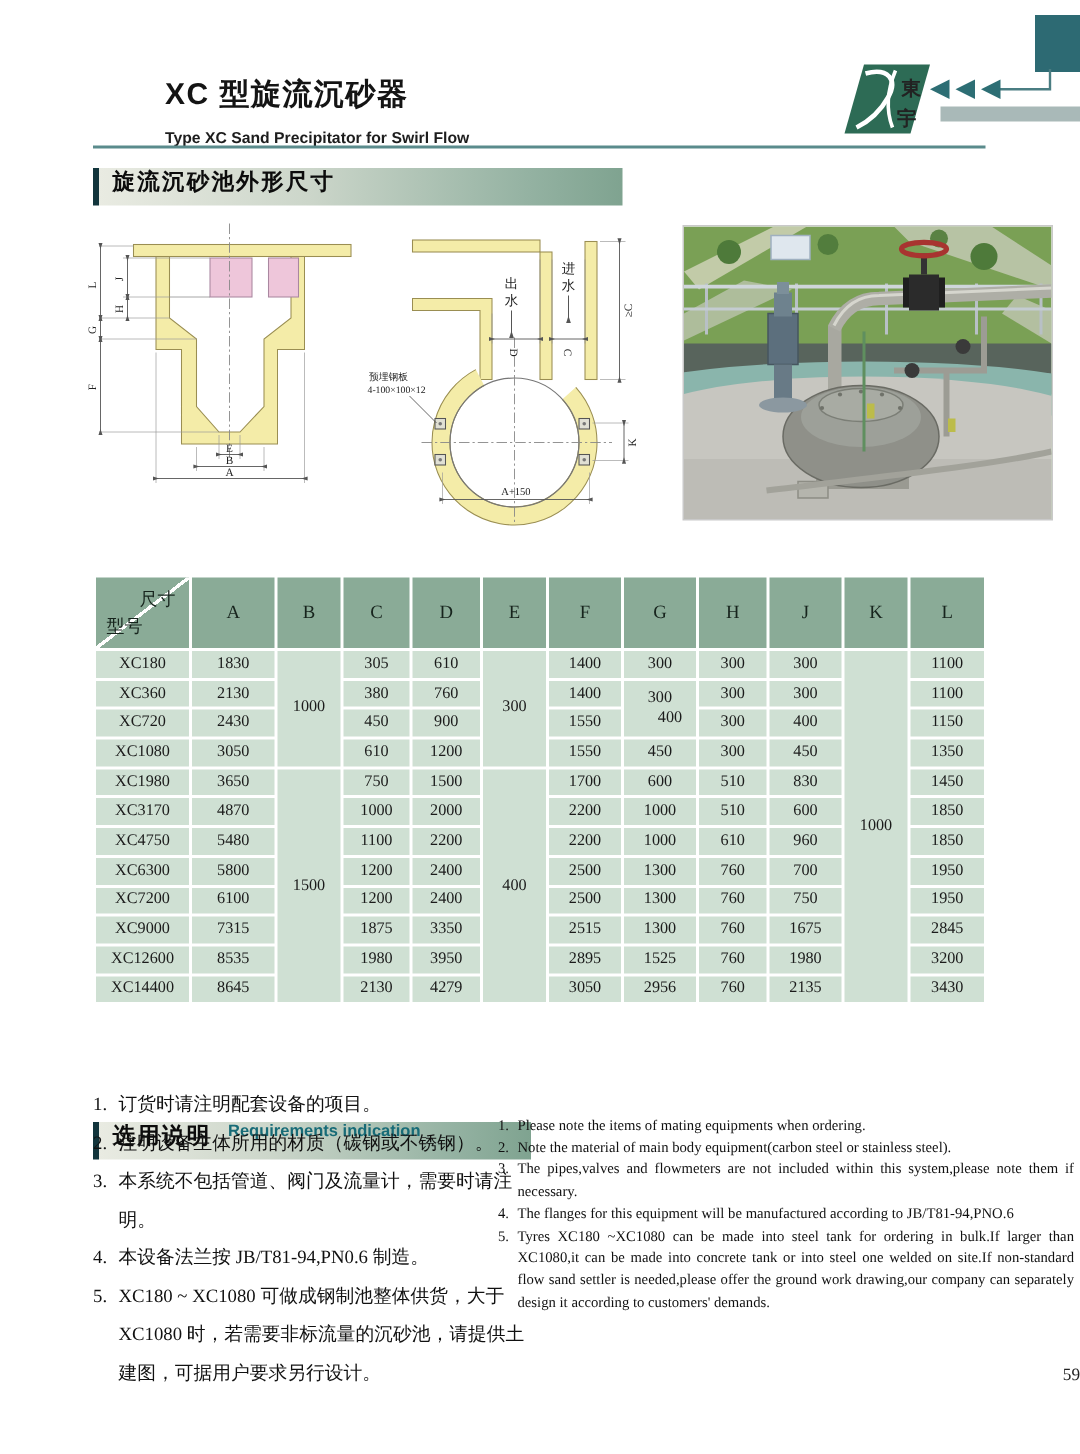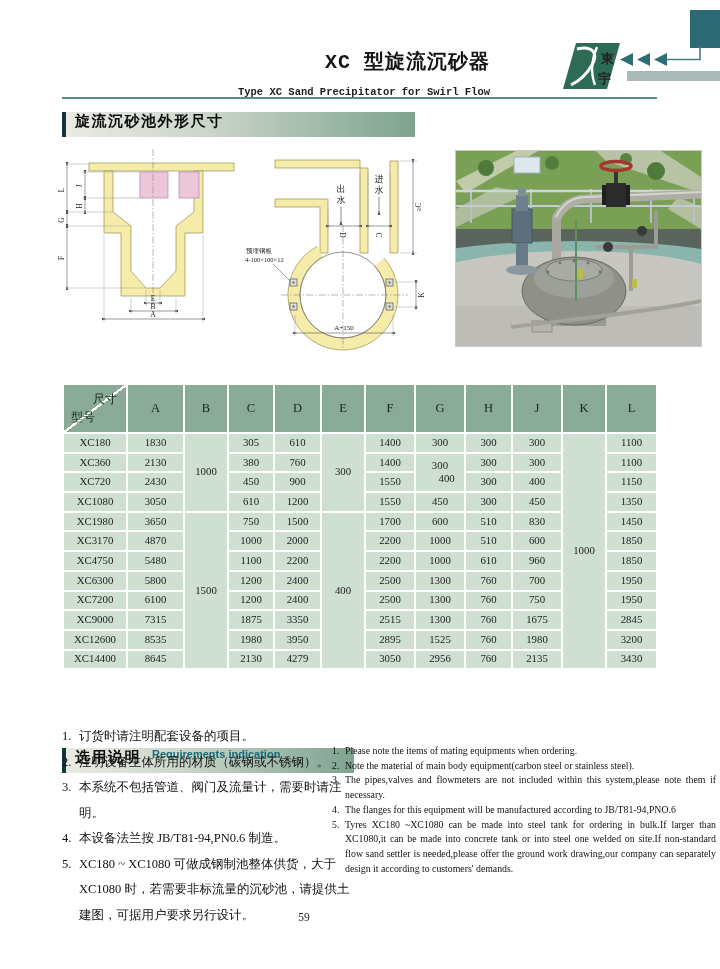--- a/index.html
+++ b/index.html
@@ -4,22 +4,22 @@
 <style>
   html,body{margin:0;padding:0;background:#fff;}
   .page{position:relative;width:720px;height:969px;background:#fff;overflow:hidden;
         font-family:"Liberation Serif",serif;color:#111;}
 
   
   .corner-square{position:absolute;top:10px;right:0;width:30px;height:38px;background:#2d6a73;}
   .gray-bar{position:absolute;left:627px;top:71px;width:93px;height:10px;background:#a9b9b8;}
   .logo-svg{position:absolute;left:562px;top:42px;}
   .arrows-svg{position:absolute;left:608px;top:40px;}
-  .titles{position:absolute;left:110px;top:52px;width:380px;text-align:right;
-          font-family:Liberation Mono, monospace;}
+  .titles{position:absolute;left:110px;top:52px;width:380px;text-align:left;
+          font-family:Liberation Sans, sans-serif;}
   .title-zh{font-size:20px;font-weight:bold;letter-spacing:1px;color:#141414;line-height:22px;}
   .title-en{font-size:10.5px;font-weight:bold;color:#1d1d1d;margin-top:12px;}
   .header-rule{position:absolute;left:62px;top:97px;width:595px;height:2px;background:#5a8b8c;}
 
   
   .section-bar{position:absolute;left:62px;height:25px;display:flex;}
   .section-bar .edge{width:4px;background:#12353c;}
   .section-bar .band{flex:1;display:flex;align-items:flex-start;padding-left:9px;
       background:linear-gradient(90deg,#e9ebe2 0%,#ccd6ca 40%,#94b2a2 82%,#7fa390 100%);}
   .sec-zh{font-family:"Liberation Sans",sans-serif;font-weight:bold;font-size:15px;
@@ -51,21 +51,21 @@
   
   .notes-zh{position:absolute;left:62px;top:724px;width:288px;font-size:12.5px;line-height:25.5px;}
   .notes-en{position:absolute;left:332px;top:744px;width:384px;font-size:9.8px;line-height:14.7px;
             text-align:justify;}
   .note{display:flex;}
   .note .num{flex:none;}
   .notes-zh .num{width:17px;}
   .notes-en .num{width:13px;}
   .note .txt{flex:1;}
 
-  .page-no{position:absolute;top:911px;left:0;width:608px;text-align:center;font-size:11.5px;color:#222;}
+  .page-no{position:absolute;top:911px;left:0;width:720px;text-align:right;font-size:11.5px;color:#222;}
 
   svg text{font-family:"Liberation Serif",serif;fill:#222;}
 </style>
 </head>
 <body>
 
 <div class="page">
 
   <div class="corner-square"></div>
   <div class="gray-bar"></div>

